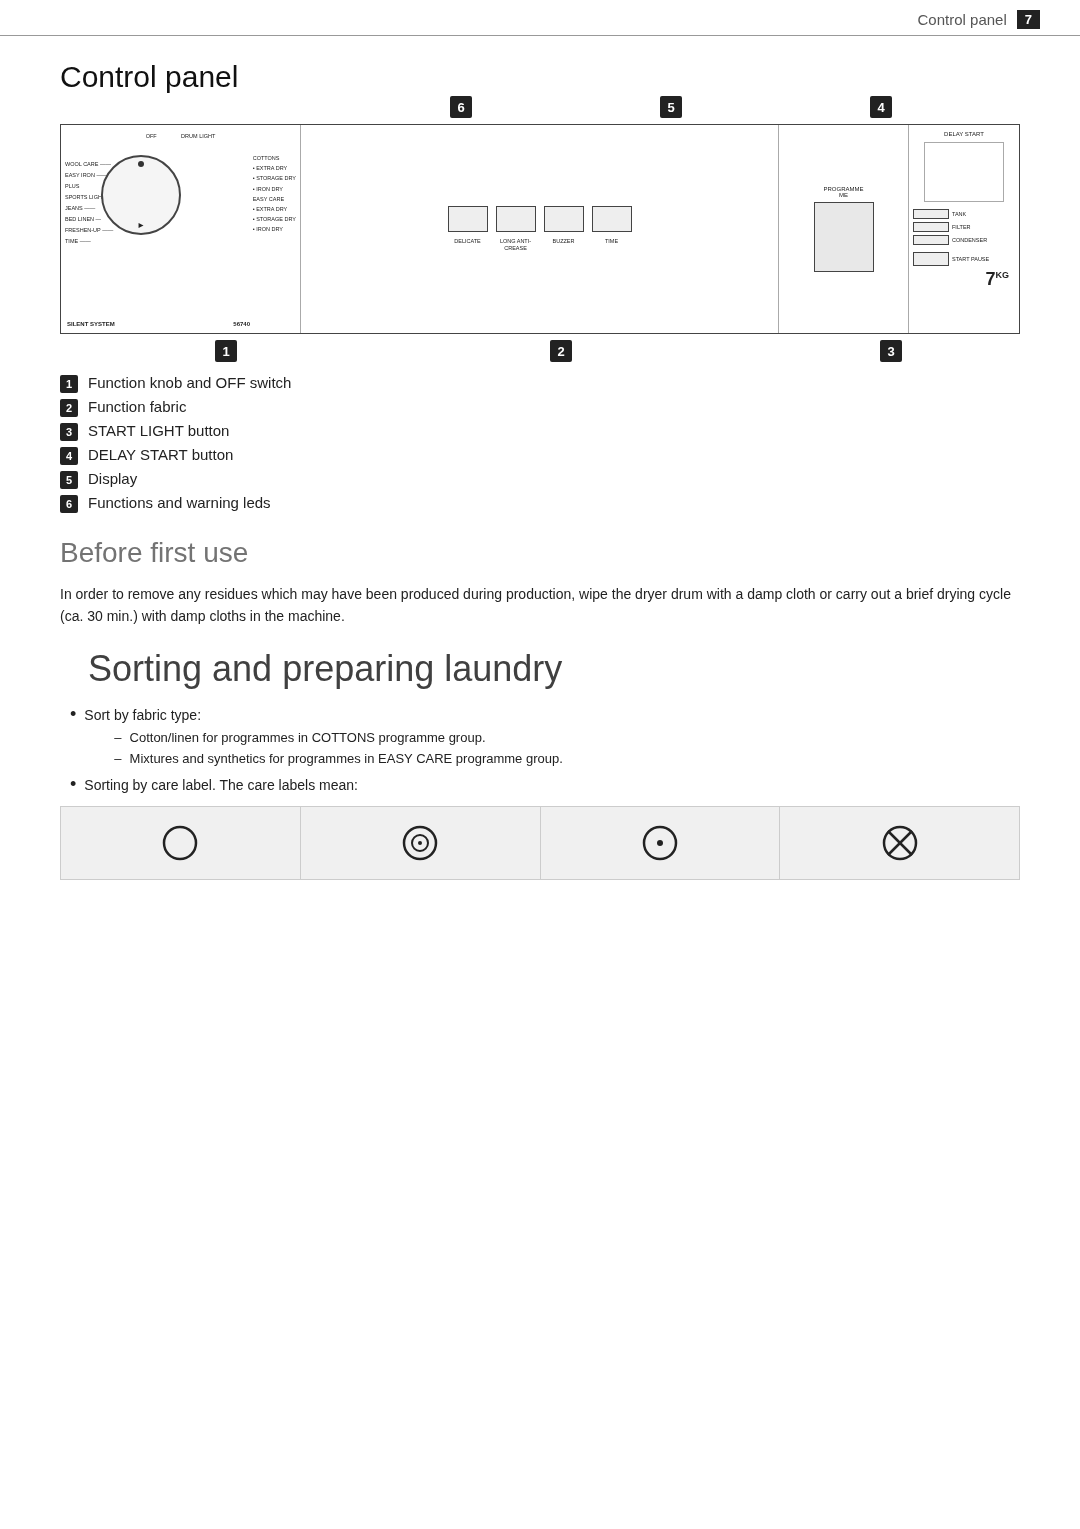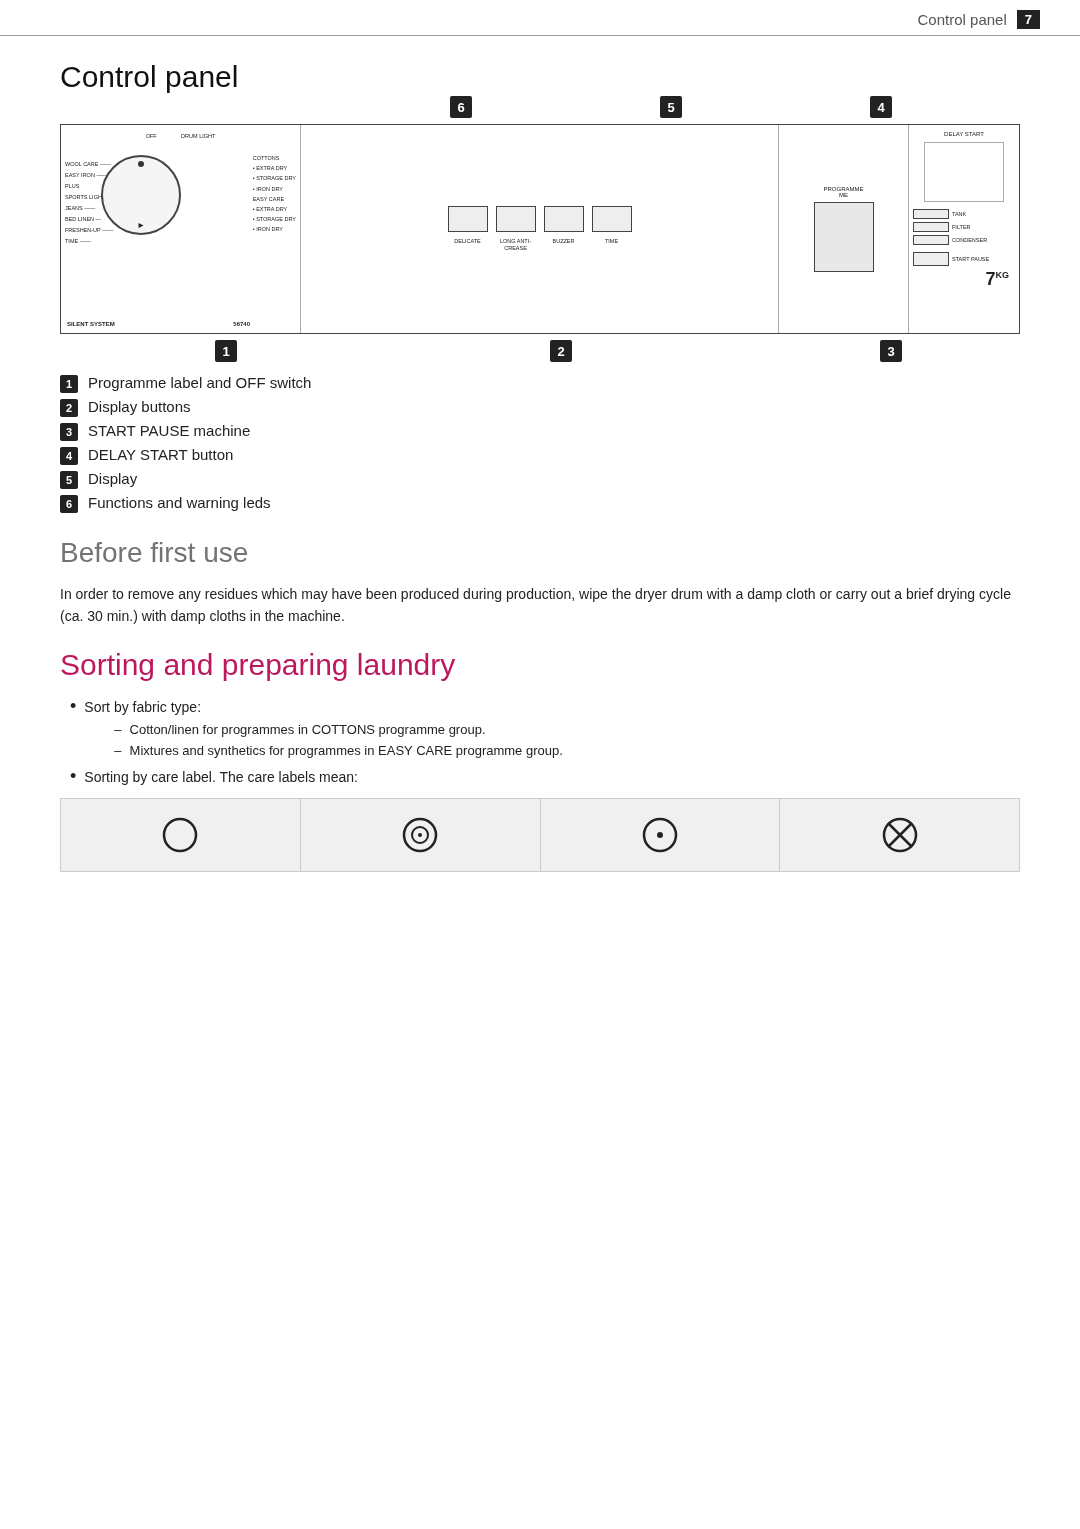--- a/index.html
+++ b/index.html
@@ -238,24 +238,25 @@
     }
     .body-text {
       font-size: 14px;
       line-height: 1.6;
       color: #222;
       margin-bottom: 20px;
     }
 
     
     .sorting-title {
-      font-size: 30px;
+      font-size: 36px;
       font-weight: 300;
       margin-bottom: 14px;
-      color: #be185d;
+      color: #404040;
+      margin-left: 28px;
     }
     .sorting-subtitle {
       font-size: 14px;
       font-weight: bold;
       margin-bottom: 8px;
     }
     .bullet-list {
       list-style: none;
       margin-left: 10px;
       margin-bottom: 10px;
@@ -473,29 +474,29 @@
       <span class="num-badge">2</span>
     </div>
     <div class="bottom-badge-3">
       <span class="num-badge">3</span>
     </div>
   </div>
 
   <ul class="legend-list" style="margin-top: 40px;">
     <li class="legend-item">
       <span class="legend-badge">1</span>
-      <span>Programme label and OFF switch</span>
+      <span>Function knob and OFF switch</span>
     </li>
     <li class="legend-item">
       <span class="legend-badge">2</span>
-      <span>Display buttons</span>
+      <span>Function fabric</span>
     </li>
     <li class="legend-item">
       <span class="legend-badge">3</span>
-      <span>START PAUSE machine</span>
+      <span>START LIGHT button</span>
     </li>
     <li class="legend-item">
       <span class="legend-badge">4</span>
       <span>DELAY START button</span>
     </li>
     <li class="legend-item">
       <span class="legend-badge">5</span>
       <span>Display</span>
     </li>
     <li class="legend-item">

